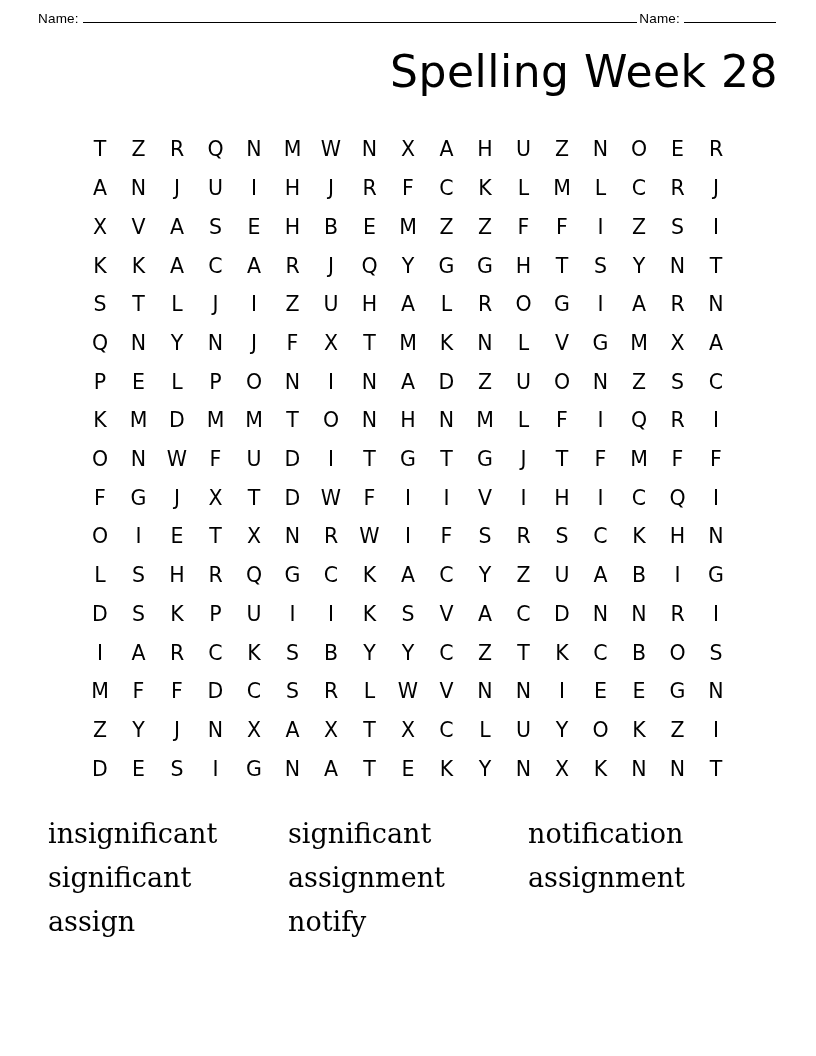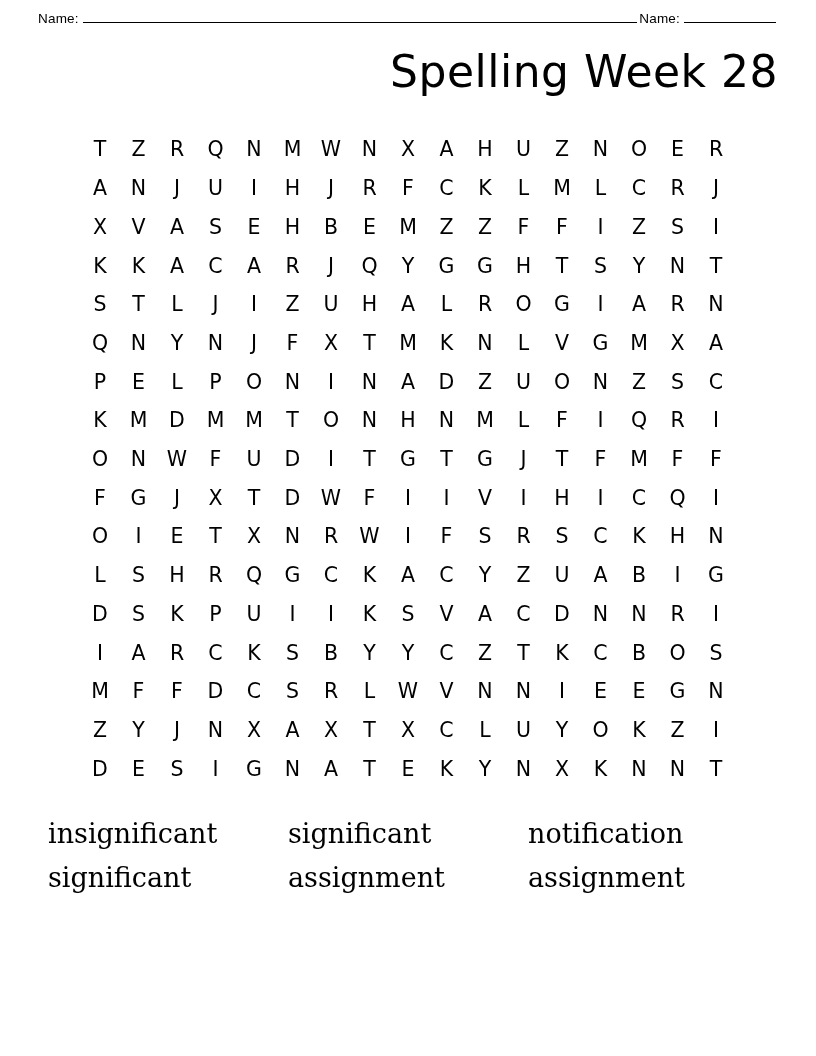--- a/index.html
+++ b/index.html
@@ -436,24 +436,26 @@
             <td>T</td>
           </tr>
         </tbody>
     </table>
   </div>
 
   <div class="wordlist">
     <div class="wordcol c1">
         <div class="word">insignificant</div>
         <div class="word">significant</div>
+        <div class="word">assign</div>
       </div>
     <div class="wordcol c2">
         <div class="word">significant</div>
         <div class="word">assignment</div>
+        <div class="word">notify</div>
       </div>
     <div class="wordcol c3">
         <div class="word">notification</div>
         <div class="word">assignment</div>
       </div>
   </div>
 
 </div>
 
 </body></html>

